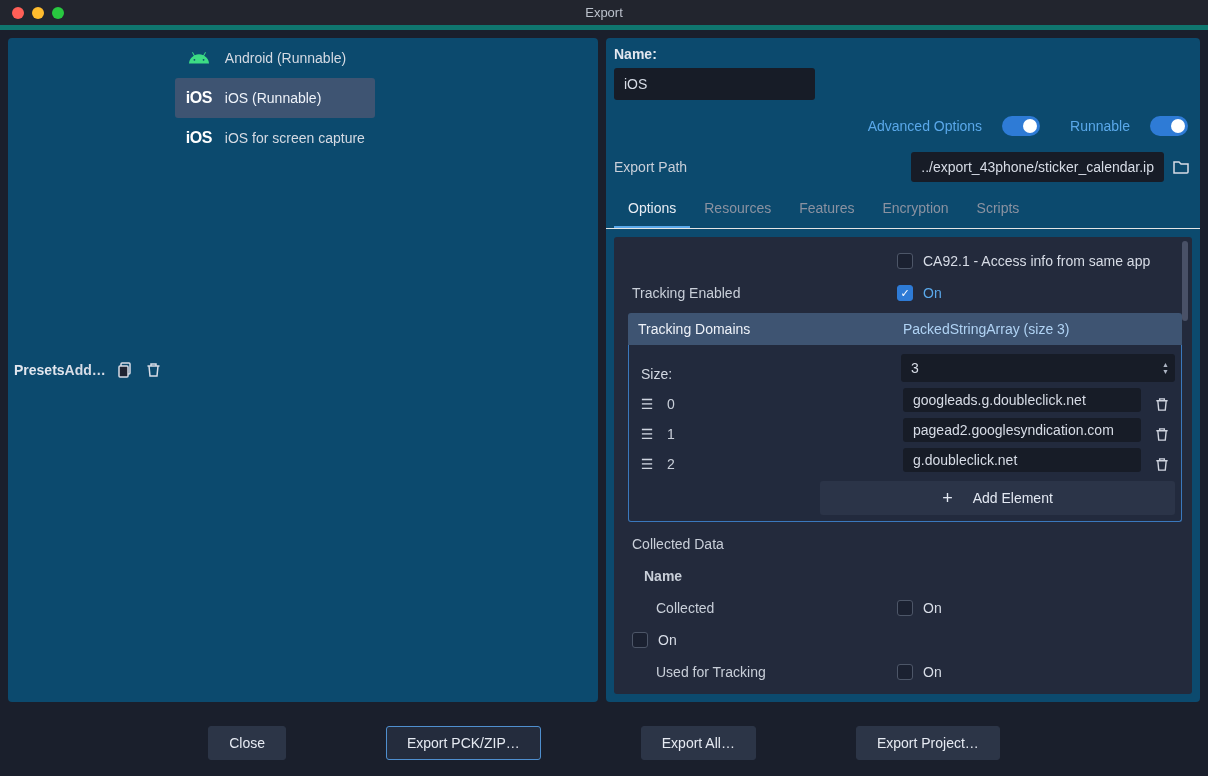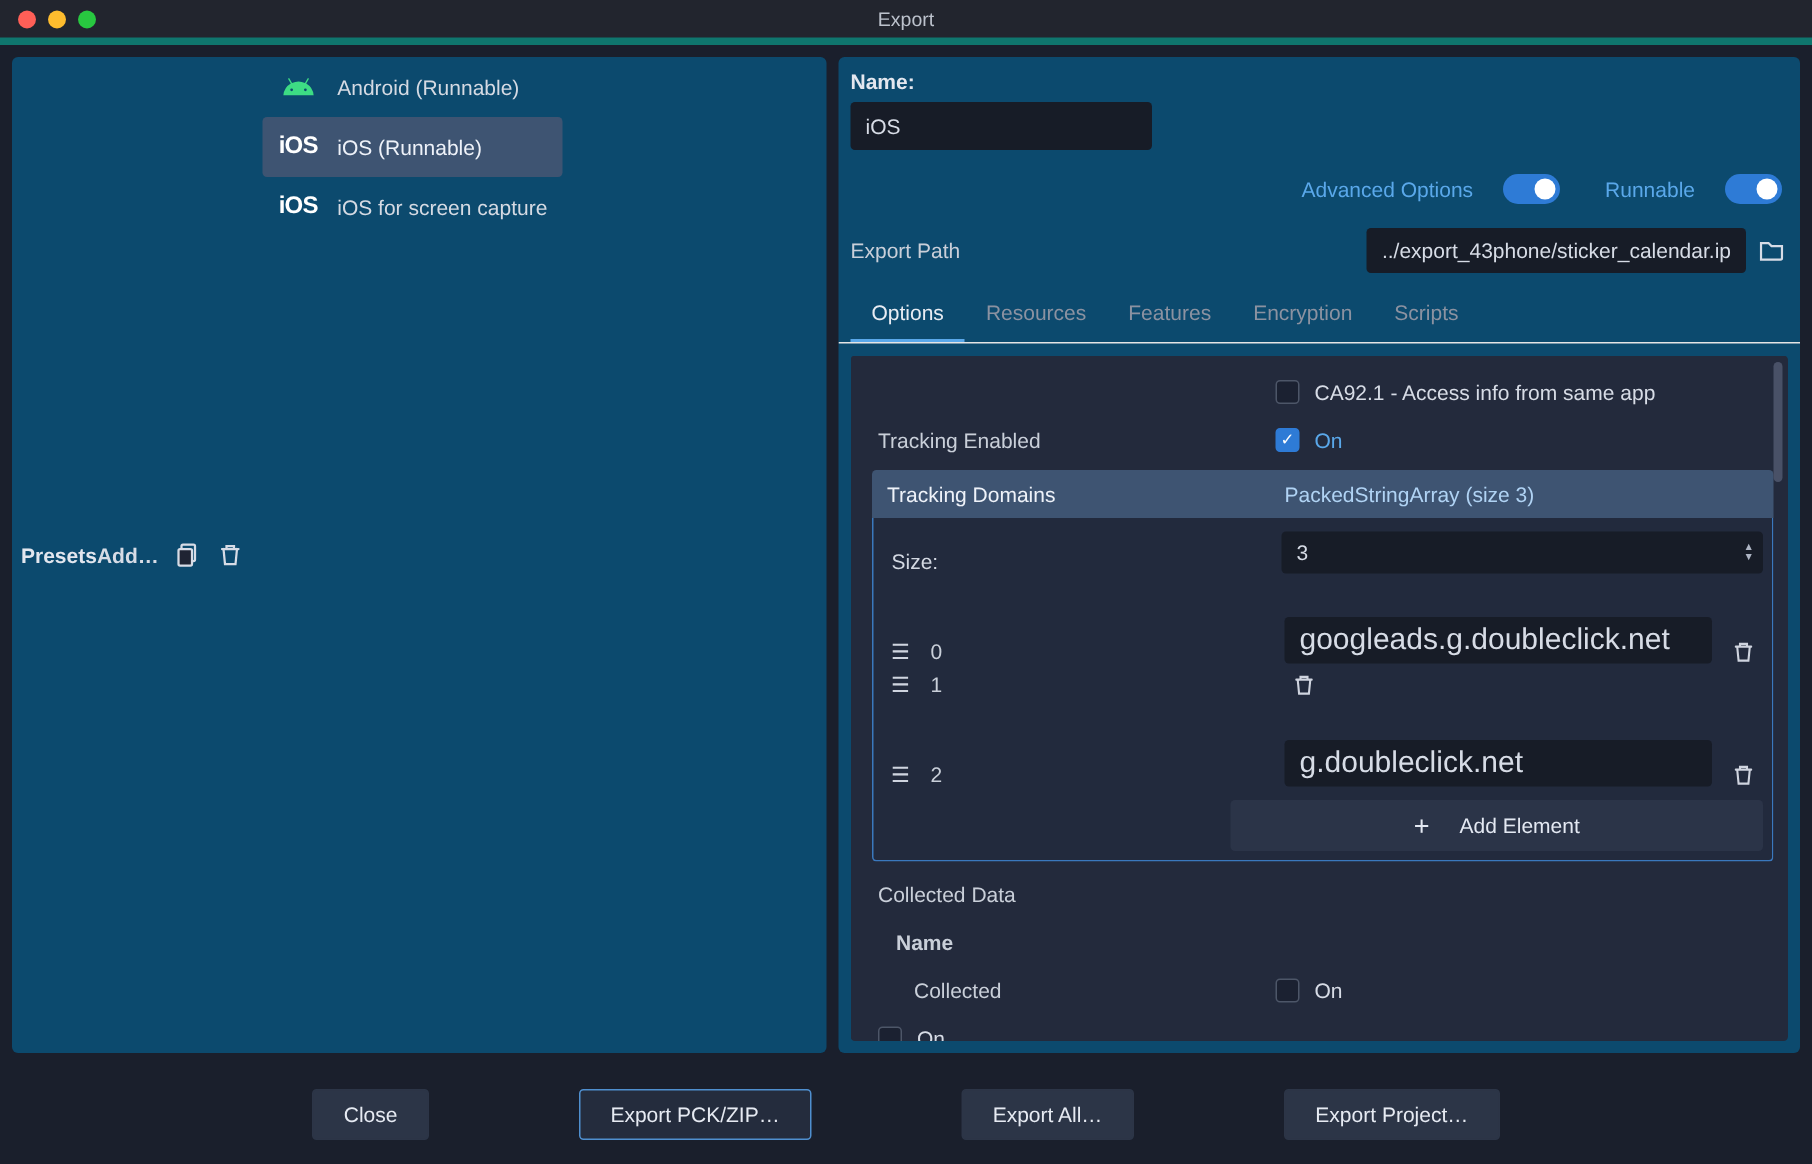--- a/index.html
+++ b/index.html
@@ -140,21 +140,21 @@
   display: flex; align-items: flex-end; gap: 8px; padding: 3px 0;
 }
 .td-size-row .slabel { flex: 0 0 258px; padding-left: 6px; color: #d3d8e2; }
 .spinner-wrap { flex: 1; display: flex; align-items: center; background: #171c27; border-radius: 3px; }
 .spinner-wrap input { flex: 1; background: transparent; border: none; color: #d7dce6; padding: 6px 10px; font-size: 14px; outline: none; }
 .spinner-arrows { display: flex; flex-direction: column; padding-right: 6px; color: #aeb5c4; font-size: 7px; line-height: 7px; cursor: pointer; }
 .drag-handle { width: 24px; display: flex; justify-content: center; color: #cfd4df; cursor: grab; }
 .idx-label { width: 228px; color: #c9cfd9; }
 .domain-input {
   flex: 1; background: #171c27; border: none; border-radius: 3px;
-  padding: 4px 10px; color: #d7dce6; font-size: 20px; outline: none; margin-top: 23px;
+  padding: 4px 10px; color: #d7dce6; font-size: 14px; outline: none;
 }
 .trash-btn { width: 26px; display: flex; justify-content: center; cursor: pointer; color: #cfd4df; }
 .add-element {
   margin-top: 6px; margin-left: auto;
   width: 355px; background: #2b3448; border-radius: 3px;
   display: flex; align-items: center; justify-content: center; gap: 20px;
   padding: 8px 0; cursor: pointer; color: #e3e8f2;
 }
 
 .bottom-bar {
@@ -299,20 +299,21 @@
               <input class="domain-input" value="googleads.g.doubleclick.net" style="">
               <span class="trash-btn">
                 <svg width="14" height="15" viewBox="0 0 15 16">
                     <path d="M2 4h11M5 4V2h5v2M3 4l1 10h7l1-10" fill="none" stroke="#cfd4df" stroke-width="1.5" stroke-linecap="round"></path>
                   </svg>
               </span>
             </div>
             <div class="td-item-row">
               <span class="drag-handle">☰</span>
               <span class="idx-label">1</span>
+              <input class="domain-input" value="pagead2.googlesyndication.com" style="">
               <span class="trash-btn">
                 <svg width="14" height="15" viewBox="0 0 15 16">
                     <path d="M2 4h11M5 4V2h5v2M3 4l1 10h7l1-10" fill="none" stroke="#cfd4df" stroke-width="1.5" stroke-linecap="round"></path>
                   </svg>
               </span>
             </div>
             <div class="td-item-row">
               <span class="drag-handle">☰</span>
               <span class="idx-label">2</span>
               <input class="domain-input" value="g.doubleclick.net" style="">

